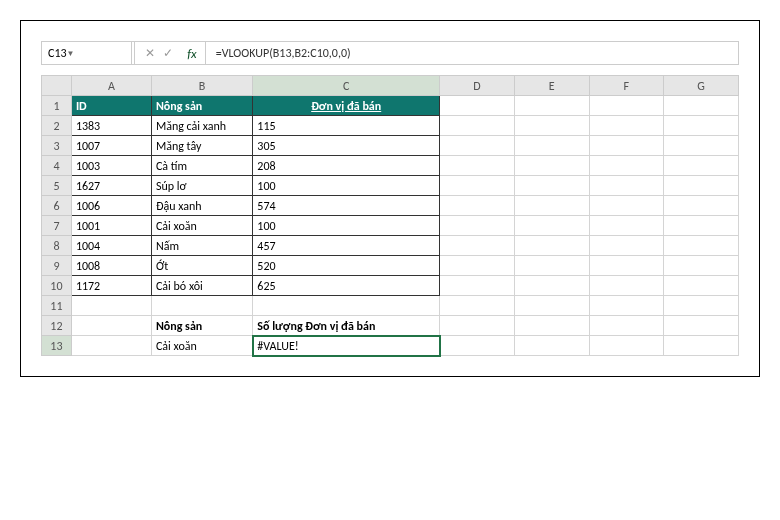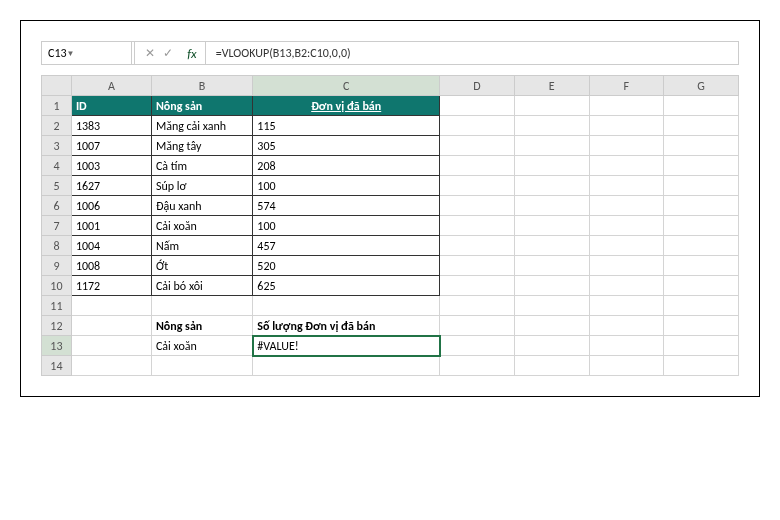--- a/index.html
+++ b/index.html
@@ -288,25 +288,15 @@
     <tr>
       <td class="row-header active">13</td>
       <td></td>
       <td>Cải xoăn</td>
       <td class="active-cell">#VALUE!</td>
       <td></td>
           <td></td>
           <td></td>
           <td></td>
     </tr>
-    <tr>
-      <td class="row-header">14</td>
-      <td></td>
-          <td></td>
-          <td></td>
-      <td></td>
-          <td></td>
-          <td></td>
-          <td></td>
-    </tr>
   </tbody>
     </table>
 </div>
 
 </body></html>

